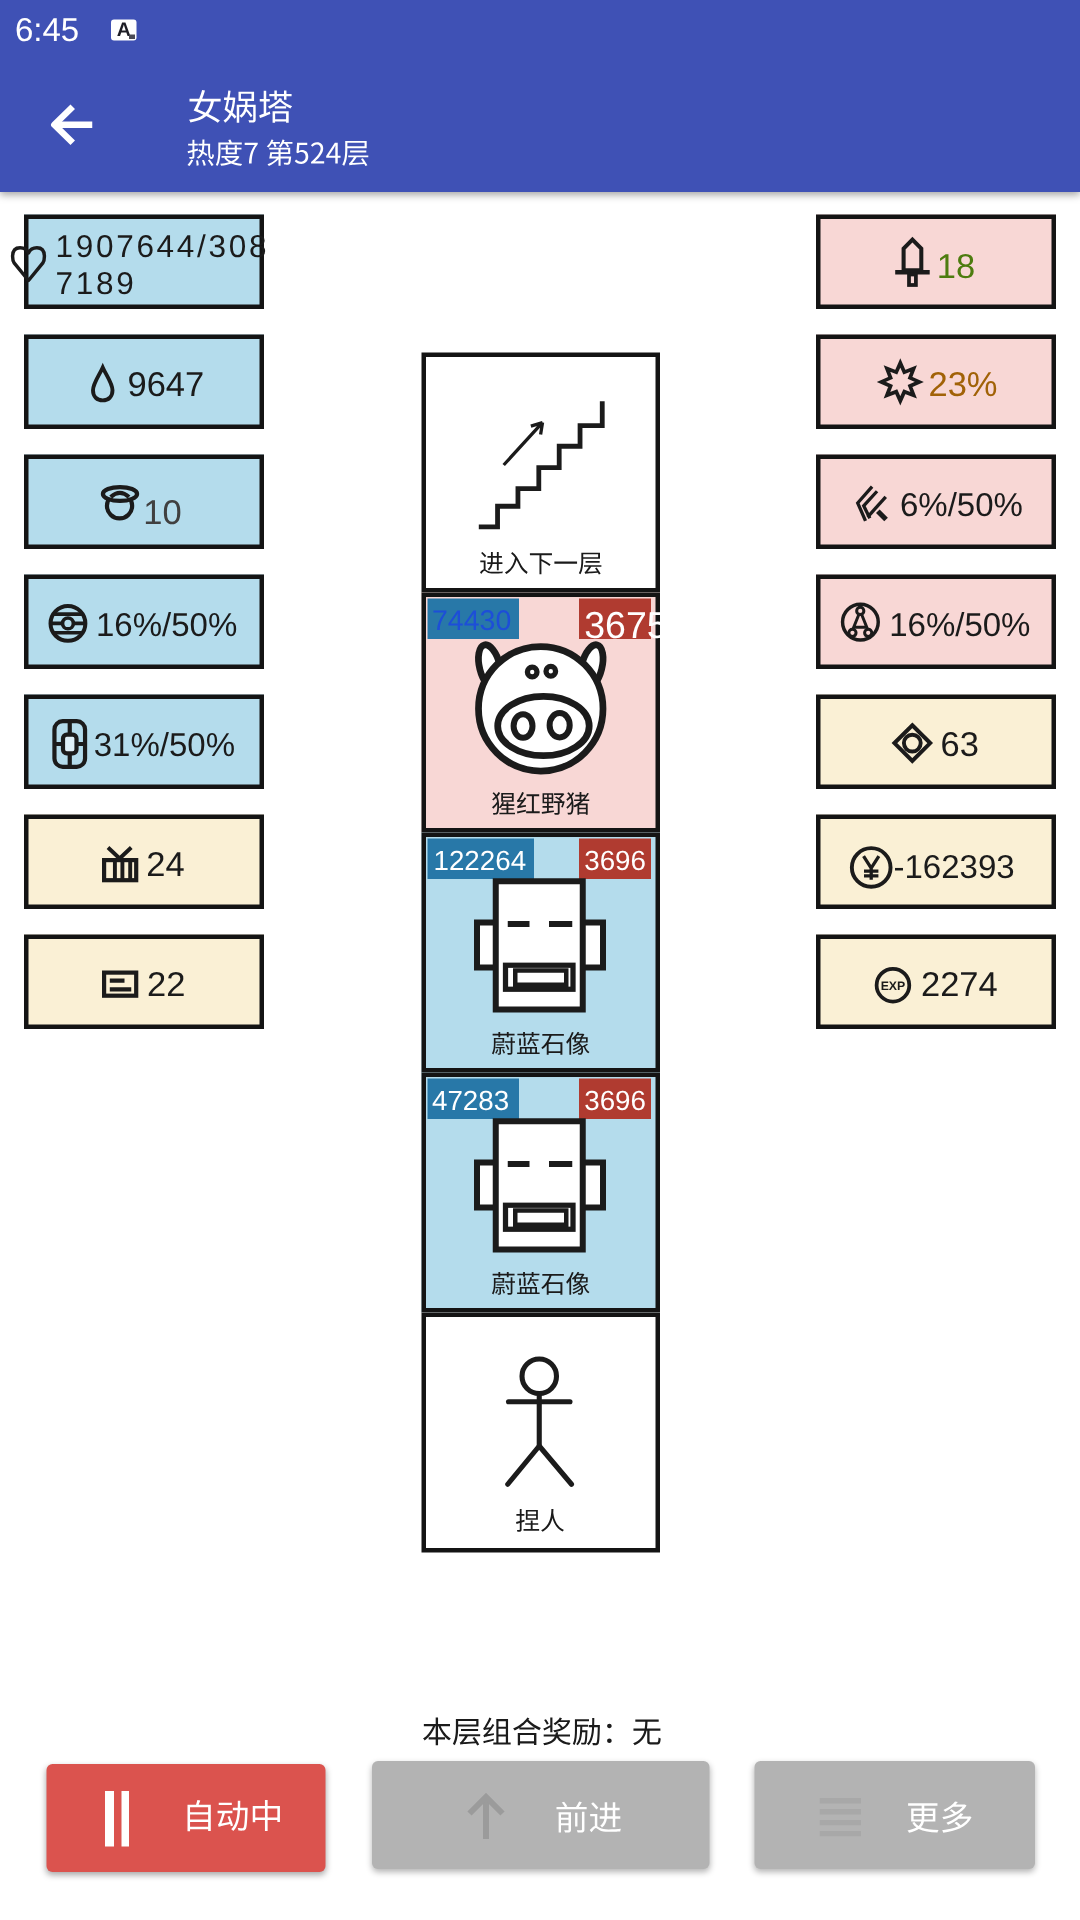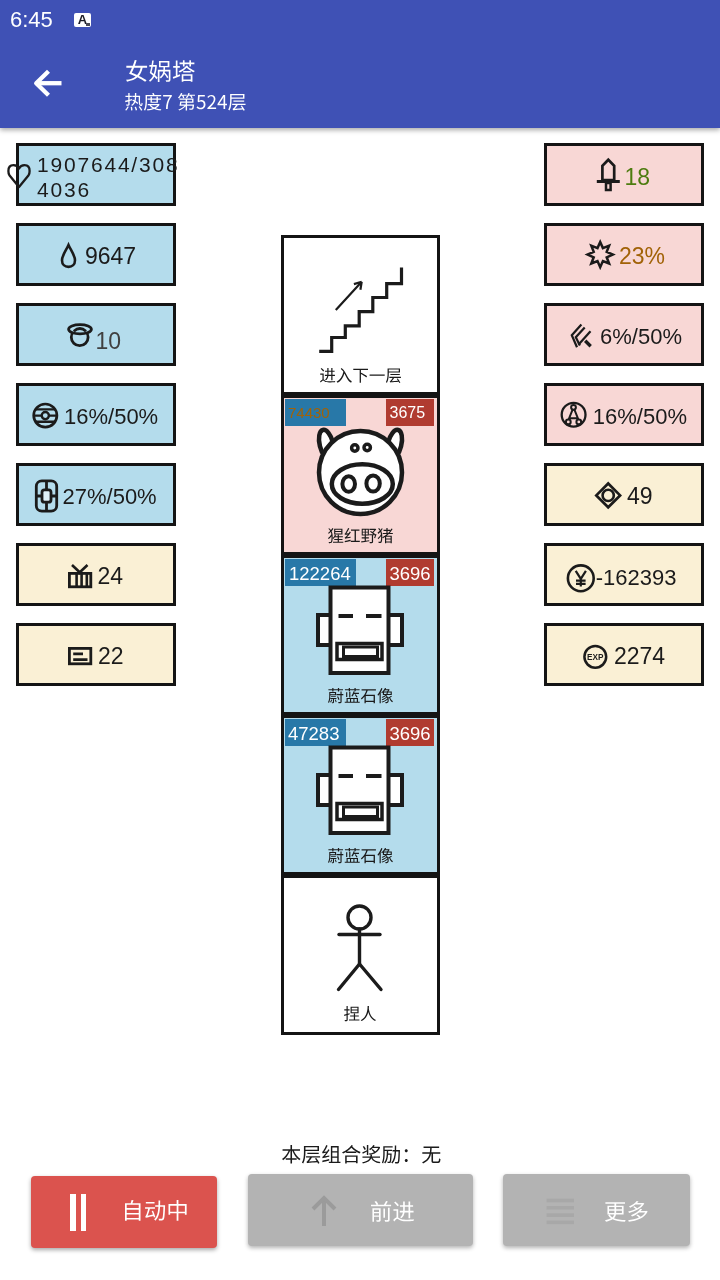--- a/index.html
+++ b/index.html
@@ -32,40 +32,40 @@
 <div class="box" style="left:544px;top:303px;background:#F8D7D5"></div>
 <div class="box" style="left:16px;top:383px;background:#B4DCEC"></div>
 <div class="box" style="left:544px;top:383px;background:#F8D7D5"></div>
 <div class="box" style="left:16px;top:463px;background:#B4DCEC"></div>
 <div class="box" style="left:544px;top:463px;background:#FAF0D5"></div>
 <div class="box" style="left:16px;top:543px;background:#FAF0D5"></div>
 <div class="box" style="left:544px;top:543px;background:#FAF0D5"></div>
 <div class="box" style="left:16px;top:623px;background:#FAF0D5"></div>
 <div class="box" style="left:544px;top:623px;background:#FAF0D5"></div>
 <span class="num" style="left:37px;top:153.6px;font-size:21px;color:#1b1b1b;letter-spacing:1.8px">1907644/308</span>
-<span class="num" style="left:37px;top:179.4px;font-size:21px;color:#1b1b1b;letter-spacing:1.8px">4036</span>
+<span class="num" style="left:37px;top:179.4px;font-size:21px;color:#1b1b1b;letter-spacing:1.8px">7189</span>
 <span class="num" style="left:85px;top:245.2px;font-size:23px;color:#1b1b1b">9647</span>
 <span class="num" style="left:95.5px;top:330px;font-size:23px;color:#404040">10</span>
 <span class="num" style="left:64px;top:405.5px;font-size:22px;color:#1b1b1b">16%/50%</span>
-<span class="num" style="left:62.5px;top:485.5px;font-size:22px;color:#1b1b1b">27%/50%</span>
+<span class="num" style="left:62.5px;top:485.5px;font-size:22px;color:#1b1b1b">31%/50%</span>
 <span class="num" style="left:97.5px;top:565.3px;font-size:23px;color:#1b1b1b">24</span>
 <span class="num" style="left:98px;top:645.3px;font-size:23px;color:#1b1b1b">22</span>
 <span class="num" style="left:624.5px;top:165.8px;font-size:23px;color:#4d7c0f">18</span>
 <span class="num" style="left:619px;top:245.3px;font-size:23px;color:#a16207">23%</span>
 <span class="num" style="left:600px;top:325.5px;font-size:22px;color:#1b1b1b">6%/50%</span>
 <span class="num" style="left:592.8px;top:405.5px;font-size:22px;color:#1b1b1b">16%/50%</span>
-<span class="num" style="left:627px;top:485.3px;font-size:23px;color:#1b1b1b">49</span>
+<span class="num" style="left:627px;top:485.3px;font-size:23px;color:#1b1b1b">63</span>
 <span class="num" style="left:595.7px;top:566.6px;font-size:22px;color:#1b1b1b">-162393</span>
 <span class="num" style="left:614px;top:645.3px;font-size:23px;color:#1b1b1b">2274</span>
 <div class="abs" style="left:281px;top:235px;width:158.5px;height:160px;background:#fff;border:3.5px solid #141414"></div>
 <div class="abs" style="left:281px;top:395px;width:158.5px;height:160px;background:#F8D7D5;border:3.5px solid #141414"></div>
 <div class="abs" style="left:284.5px;top:398.5px;width:61px;height:27px;background:#2878A8"></div>
-<span class="num" style="left:288px;top:404.8px;font-size:15px;color:#a16207">74430</span>
+<span class="num" style="left:288px;top:404.8px;font-size:19px;color:#1d4ed8">74430</span>
 <div class="abs" style="left:386px;top:398.5px;width:47.5px;height:27px;background:#B03B30"></div>
-<span class="num" style="left:389.5px;top:404.8px;font-size:16px;color:#fff">3675</span>
+<span class="num" style="left:389.5px;top:404.8px;font-size:25px;color:#fff">3675</span>
 <div class="abs" style="left:281px;top:555px;width:158.5px;height:160px;background:#B4DCEC;border:3.5px solid #141414"></div>
 <div class="abs" style="left:284.5px;top:558.5px;width:71px;height:27px;background:#2878A8"></div>
 <span class="num" style="left:289px;top:564.8px;font-size:18.5px;color:#fff">122264</span>
 <div class="abs" style="left:386px;top:558.5px;width:47.5px;height:27px;background:#B03B30"></div>
 <span class="num" style="left:389.5px;top:564.8px;font-size:18.5px;color:#fff">3696</span>
 <div class="abs" style="left:281px;top:715px;width:158.5px;height:160px;background:#B4DCEC;border:3.5px solid #141414"></div>
 <div class="abs" style="left:284.5px;top:718.5px;width:61px;height:27px;background:#2878A8"></div>
 <span class="num" style="left:288px;top:724.8px;font-size:18.5px;color:#fff">47283</span>
 <div class="abs" style="left:386px;top:718.5px;width:47.5px;height:27px;background:#B03B30"></div>
 <span class="num" style="left:389.5px;top:724.8px;font-size:18.5px;color:#fff">3696</span>

